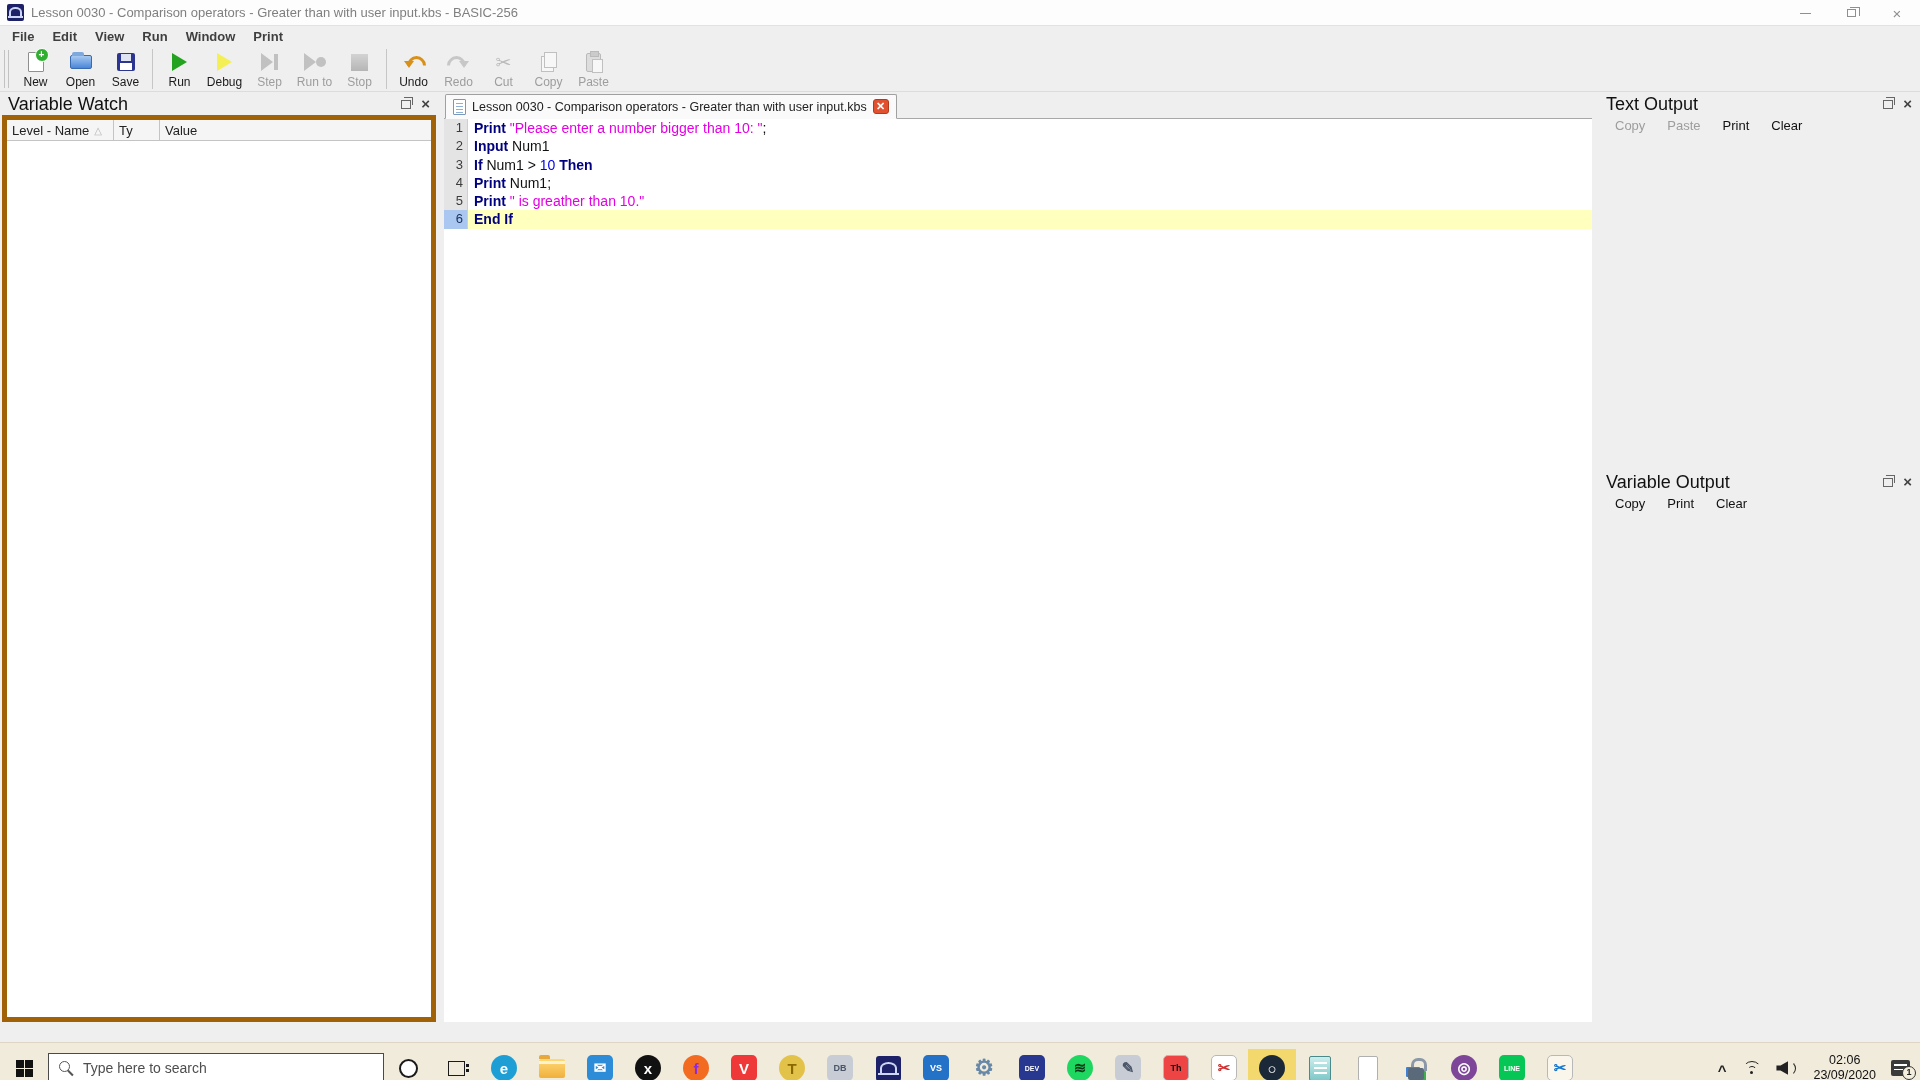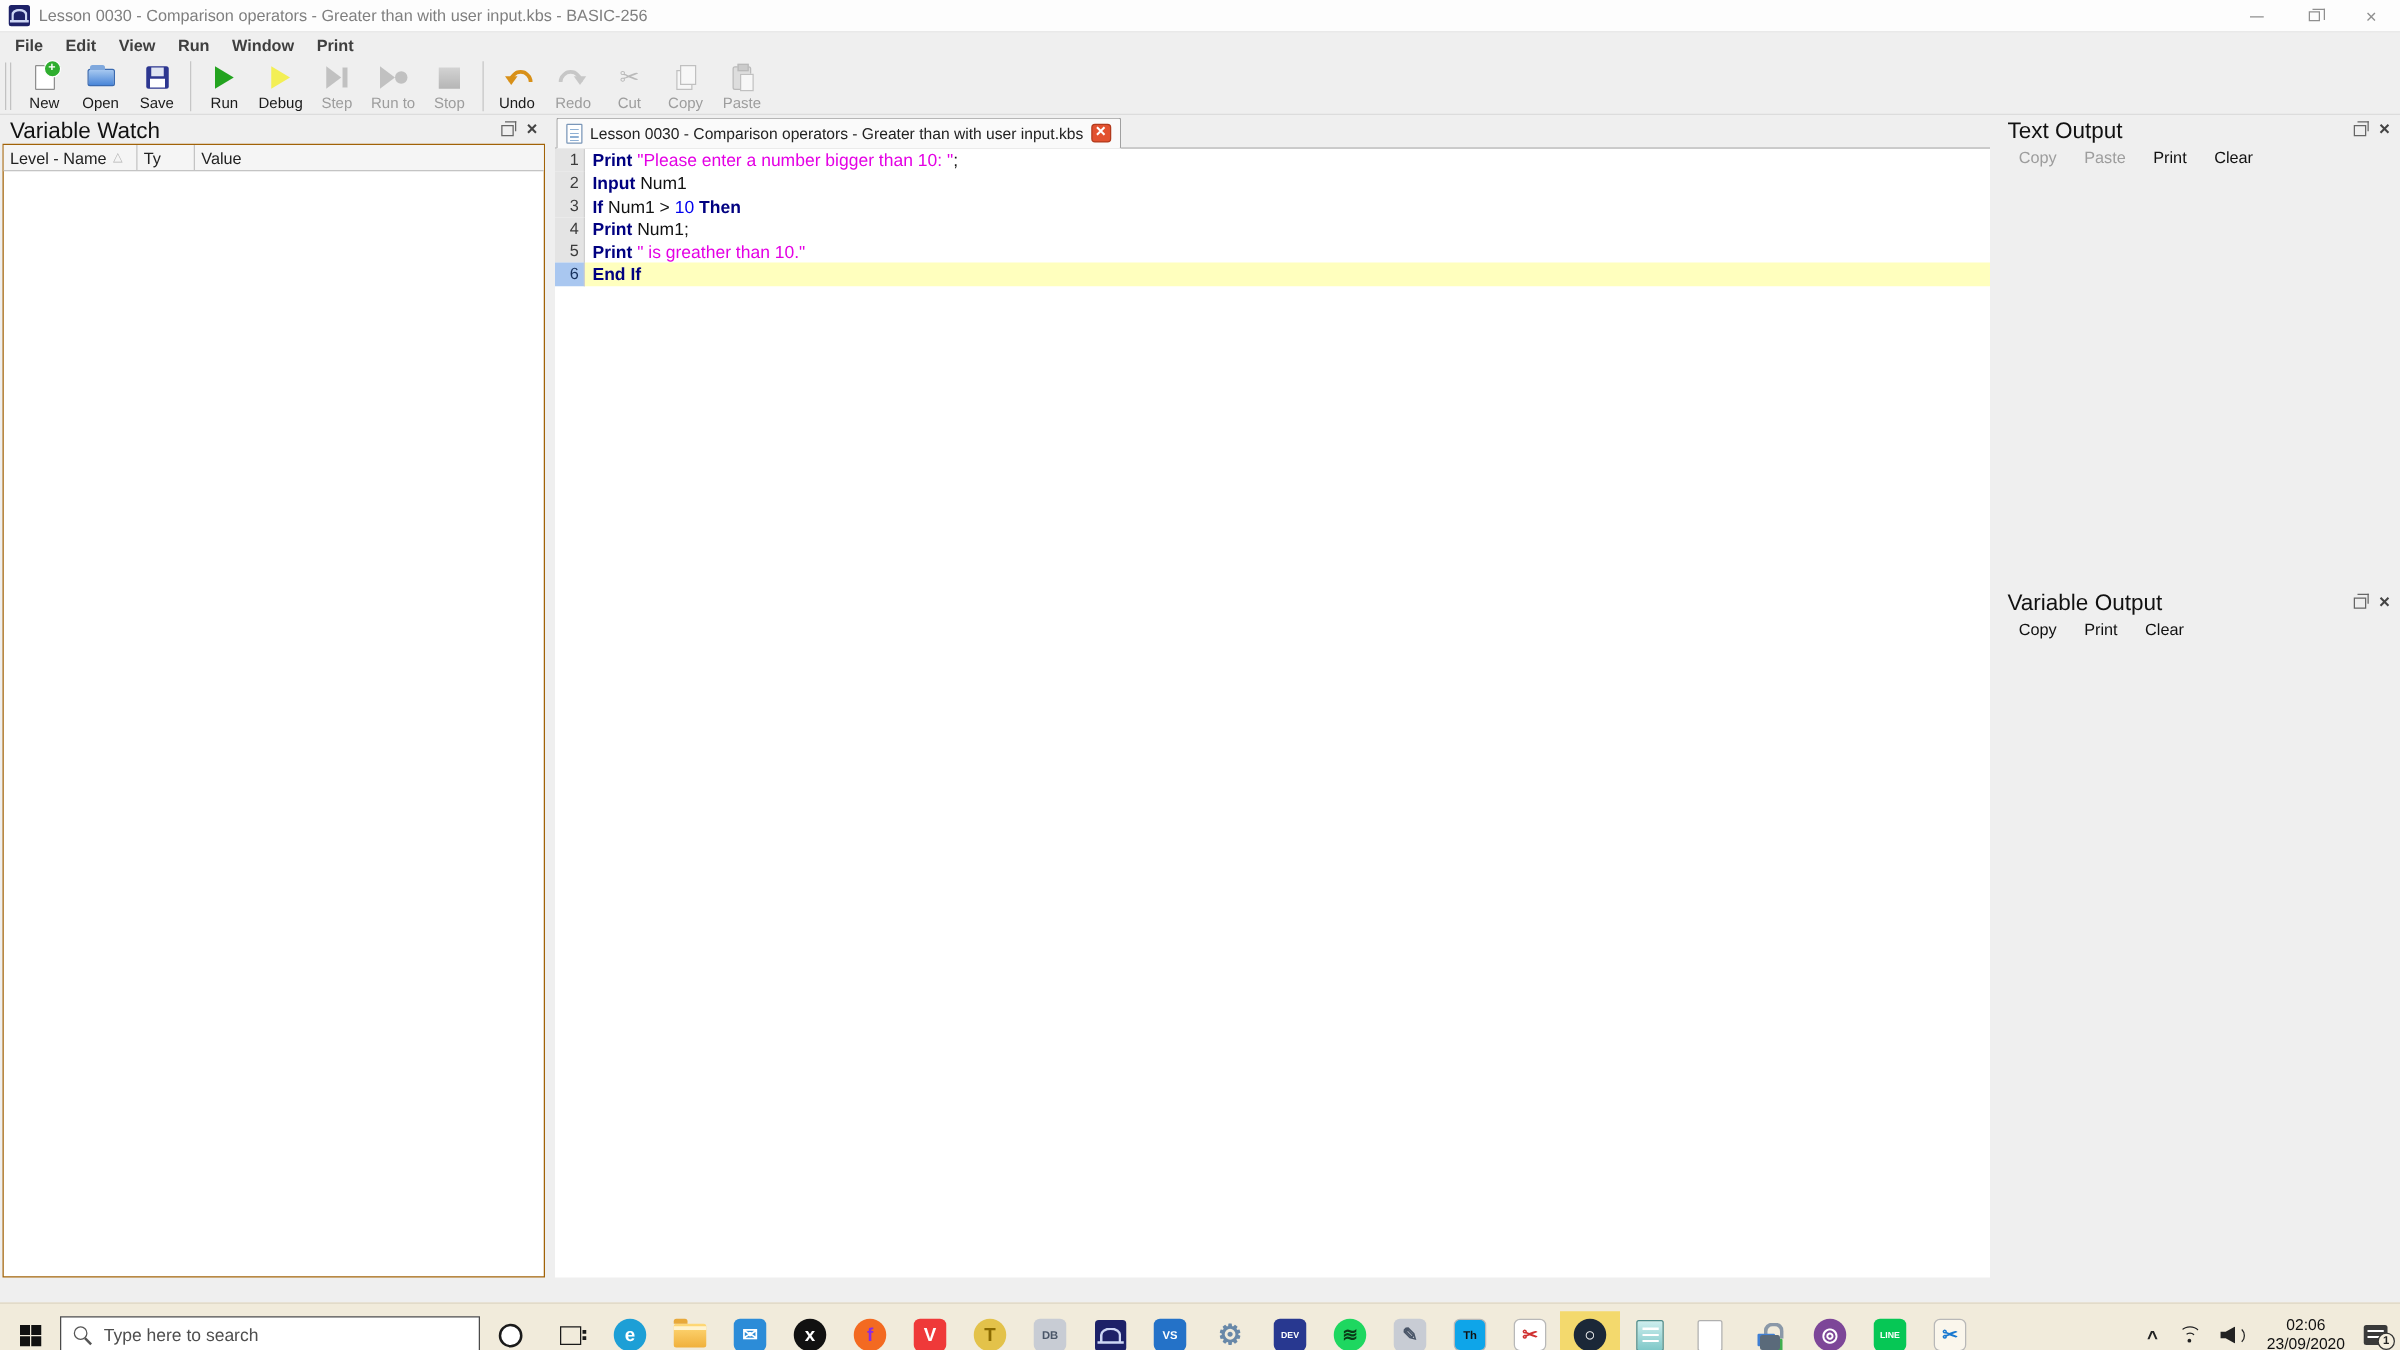--- a/index.html
+++ b/index.html
@@ -67,21 +67,21 @@
   
   .main { position:absolute; top:93px; left:0; right:0; height:929px; background:#efefef; }
 
   .vw-panel { position:absolute; left:2px; top:0; width:436px; height:929px; }
   .panel-titlebar { height:22px; display:flex; align-items:center; padding:0 6px; }
   .panel-title { font-size:18px; color:#111; flex:1; }
   .dock-btns { display:flex; gap:10px; align-items:center; padding-right:2px; }
   .float-btn { width:10px; height:9px; border:1px solid #666; position:relative; display:block; }
   .float-btn::before { content:""; position:absolute; left:2px; top:-4px; width:8px; height:7px; border:1px solid #666; border-bottom:none; border-left:none; }
   .dock-close { font-size:15px; line-height:10px; color:#444; font-weight:bold; }
-  .vw-table { position:absolute; left:0; right:2px; top:22px; bottom:0; border:1px solid #a16207; background:#fff; }
+  .vw-table { position:absolute; left:0; right:2px; top:22px; bottom:0; border:5px solid #a16207; background:#fff; }
   .vw-header { display:flex; height:21px; background:#f5f5f5; border-bottom:1px solid #c4c4c4; }
   .vw-hcell { font-size:13px; color:#222; padding:2px 5px; border-right:1px solid #c4c4c4; display:flex; align-items:center; gap:5px; }
   .vw-hcell.c0 { width:107px; }
   .vw-hcell.c1 { width:46px; }
   .vw-hcell.c2 { flex:1; border-right:none; }
   .sort-arrow { color:#b5b5b5; font-size:10px; }
 
   
   .editor { position:absolute; left:444px; top:0; width:1148px; height:929px; }
   .tabbar { height:26px; background:#efefef; border-bottom:1px solid #a8a8a8; display:flex; align-items:flex-end; padding-left:1px; }
@@ -429,21 +429,21 @@
         <div class="app-slot">
           <span class="app-glyph shape-square" style="background: rgb(40, 56, 144); color: rgb(255, 255, 255); font-size: 7px;">DEV</span>
         </div>
         <div class="app-slot">
           <span class="app-glyph shape-circle" style="background: rgb(30, 215, 96); color: rgb(10, 58, 24); font-size: 15px;">≋</span>
         </div>
         <div class="app-slot">
           <span class="app-glyph shape-square" style="background: rgb(200, 204, 212); color: rgb(74, 86, 104); font-size: 15px;">✎</span>
         </div>
         <div class="app-slot">
-          <span class="app-glyph shape-square" style="background: #0ea5e9; color: rgb(17, 17, 17); font-size: 9px; border: 1px solid rgb(184, 184, 184);">Th</span>
+          <span class="app-glyph shape-square" style="background: #ef4444; color: rgb(17, 17, 17); font-size: 9px; border: 1px solid rgb(184, 184, 184);">Th</span>
         </div>
         <div class="app-slot">
           <span class="app-glyph shape-square" style="background: rgb(255, 255, 255); color: rgb(208, 48, 48); font-size: 15px; border: 1px solid rgb(184, 184, 184);">✂</span>
         </div>
         <div class="app-slot attention">
           <span class="app-glyph shape-circle" style="background: rgb(27, 40, 56); color: rgb(255, 255, 255); font-size: 15px;">○</span>
           <span class="app-underline"></span>
         </div>
         <div class="app-slot">
           <span class="app-notepad"></span>

